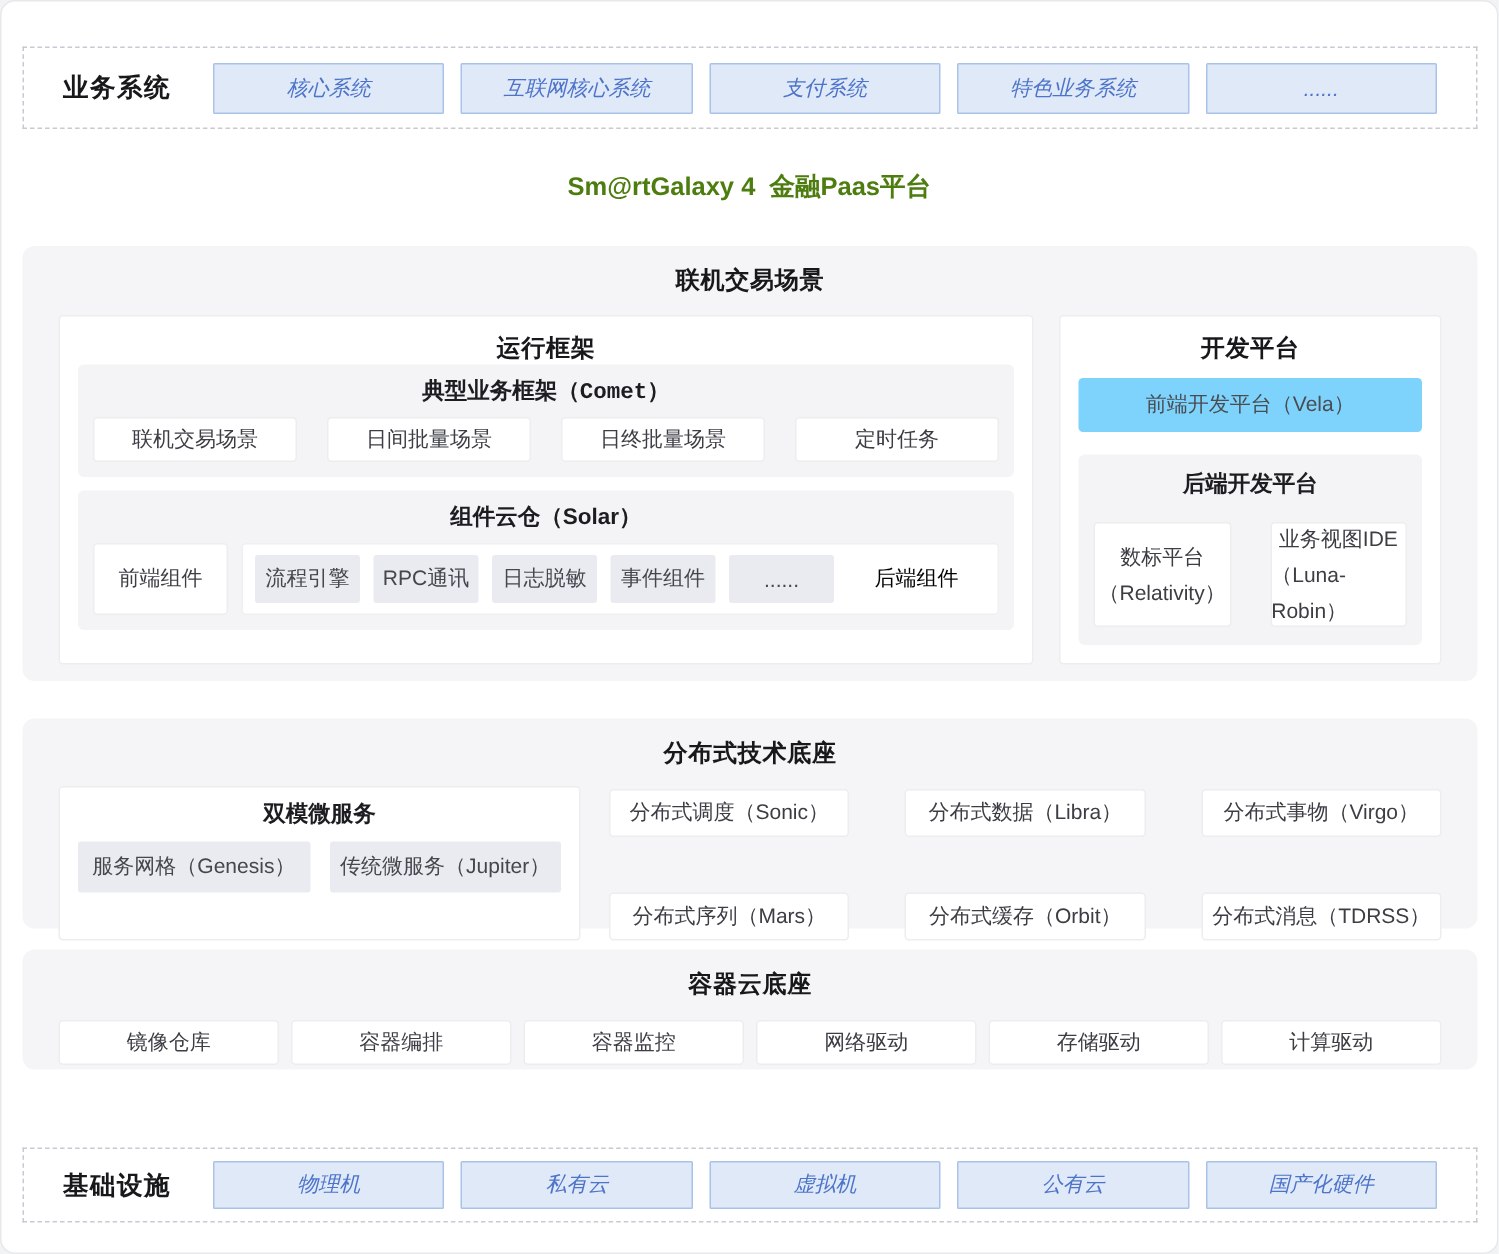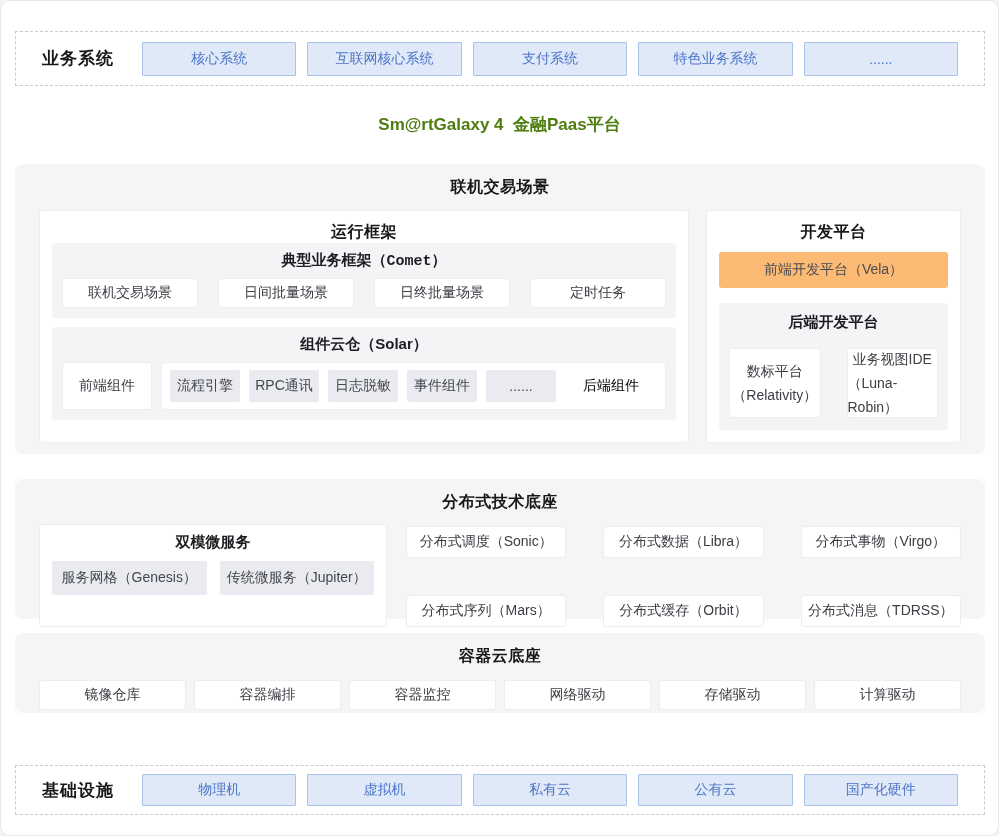--- a/index.html
+++ b/index.html
@@ -30,20 +30,21 @@
     letter-spacing: 1px;
   }
   .blue-chips { flex: 1; display: flex; gap: 11px; }
   .blue-chip {
     flex: 1; height: 34px;
     background: #dfe9f8;
     border: 1px solid #a9c3e8;
     display: flex; align-items: center; justify-content: center;
     font-size: 14px; color: #4d74c9;
     border-radius: 1px;
+    font-style: italic;
   }
 
   
   .main-title {
     position: absolute; top: 112px; left: 0; width: 100%;
     text-align: center;
     font-size: 17px; font-weight: bold; color: #4d7c0f;
     white-space: pre;
   }
 
@@ -94,21 +95,21 @@
   .solar-front { flex: 0 0 90px; height: 48px; }
   .solar-strip {
     flex: 1; background: #ffffff; border: 1px solid #f0f0f2; border-radius: 3px;
     display: flex; align-items: center; gap: 9px; padding: 0 8px;
   }
   .solar-strip .chip { flex: 1; height: 32px; }
   .solar-back { flex: 0 0 92px; font-size: 14px; color: #000000;
     display: flex; align-items: center; justify-content: center; background: #fff; }
 
   .dev-panel { flex: 1; padding: 11px 12px 12px 12px; }
-  .vela-chip { margin-top: 9px; height: 36px; background: #fdba74; border-radius: 3px;
+  .vela-chip { margin-top: 9px; height: 36px; background: #7dd3fc; border-radius: 3px;
     display: flex; align-items: center; justify-content: center; font-size: 14px; color: #4a4c52; }
   .backend-panel { margin-top: 15px; padding: 10px 10px 12px 10px; }
   .backend-boxes { display: flex; gap: 26px; margin-top: 16px; }
   .backend-box { flex: 1; height: 70px; flex-direction: column; line-height: 24px; }
 
   
   .dist-body { display: flex; gap: 19px; margin-top: 11px; }
   .dualmode { flex: 0 0 348px; padding: 8px 12px 12px 12px; }
   .dualmode-chips { display: flex; gap: 13px; margin-top: 9px; }
   .dualmode-chips .chip { flex: 1; height: 34px; }
@@ -226,20 +227,20 @@
       <div class="white-box node">网络驱动</div>
       <div class="white-box node">存储驱动</div>
       <div class="white-box node">计算驱动</div>
     </div>
   </div>
 
   <div class="dashed-row" style="top:764px; height:50px;">
     <div class="row-label">基础设施</div>
     <div class="blue-chips">
       <div class="blue-chip" style="height:32px;">物理机</div>
+      <div class="blue-chip" style="height:32px;">私有云</div>
       <div class="blue-chip" style="height:32px;">虚拟机</div>
-      <div class="blue-chip" style="height:32px;">私有云</div>
       <div class="blue-chip" style="height:32px;">公有云</div>
       <div class="blue-chip" style="height:32px;">国产化硬件</div>
     </div>
   </div>
 
 </div>
 
 </body></html>

